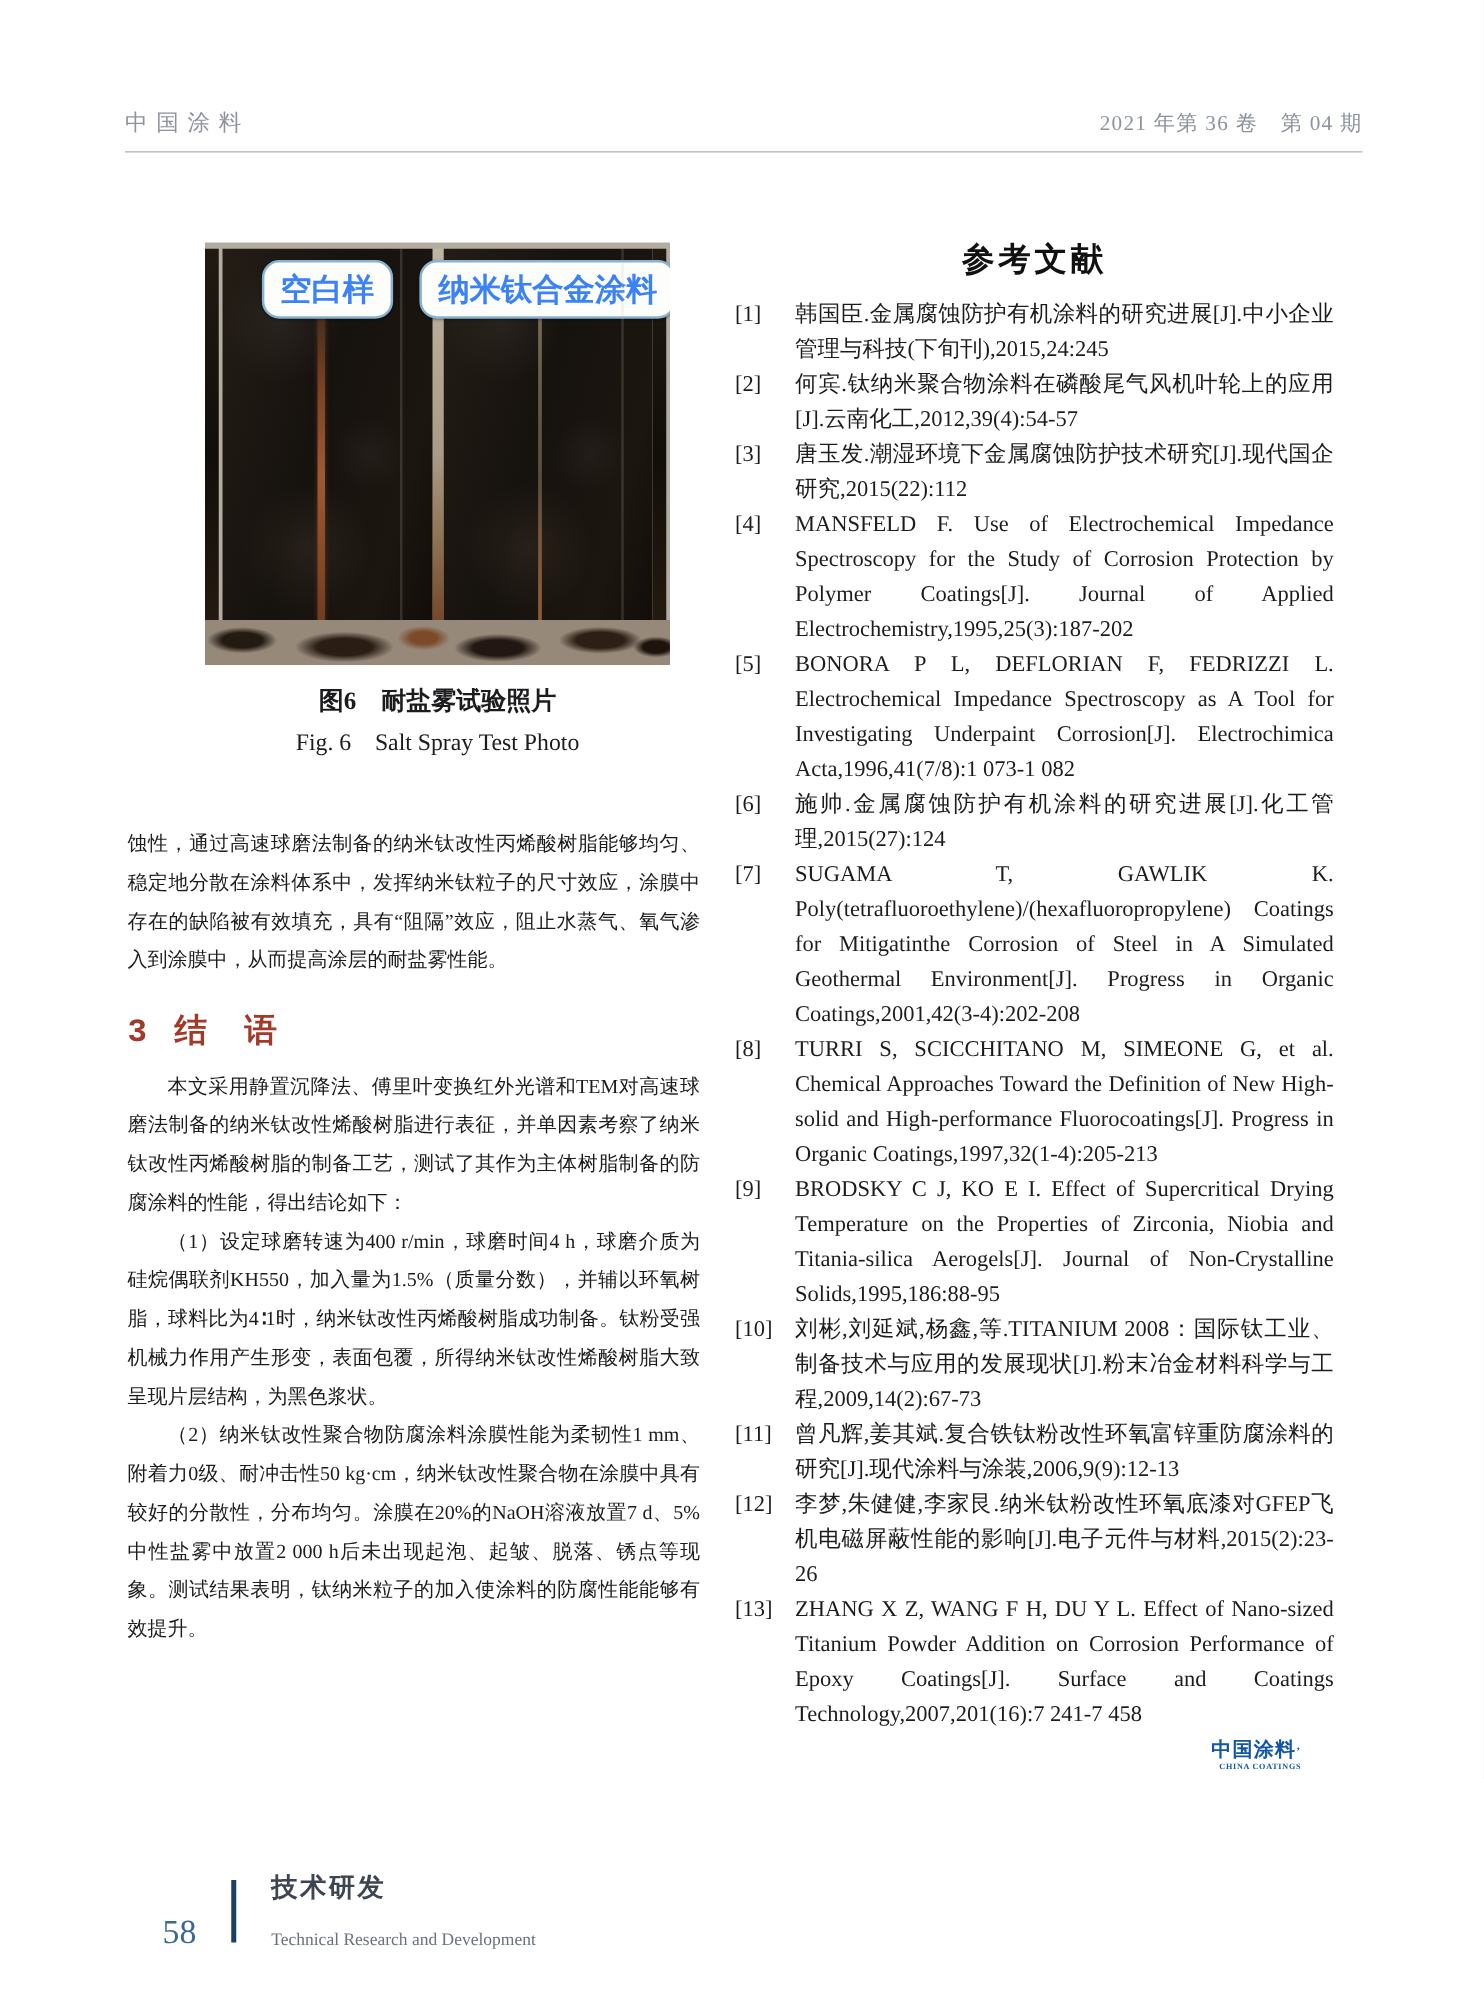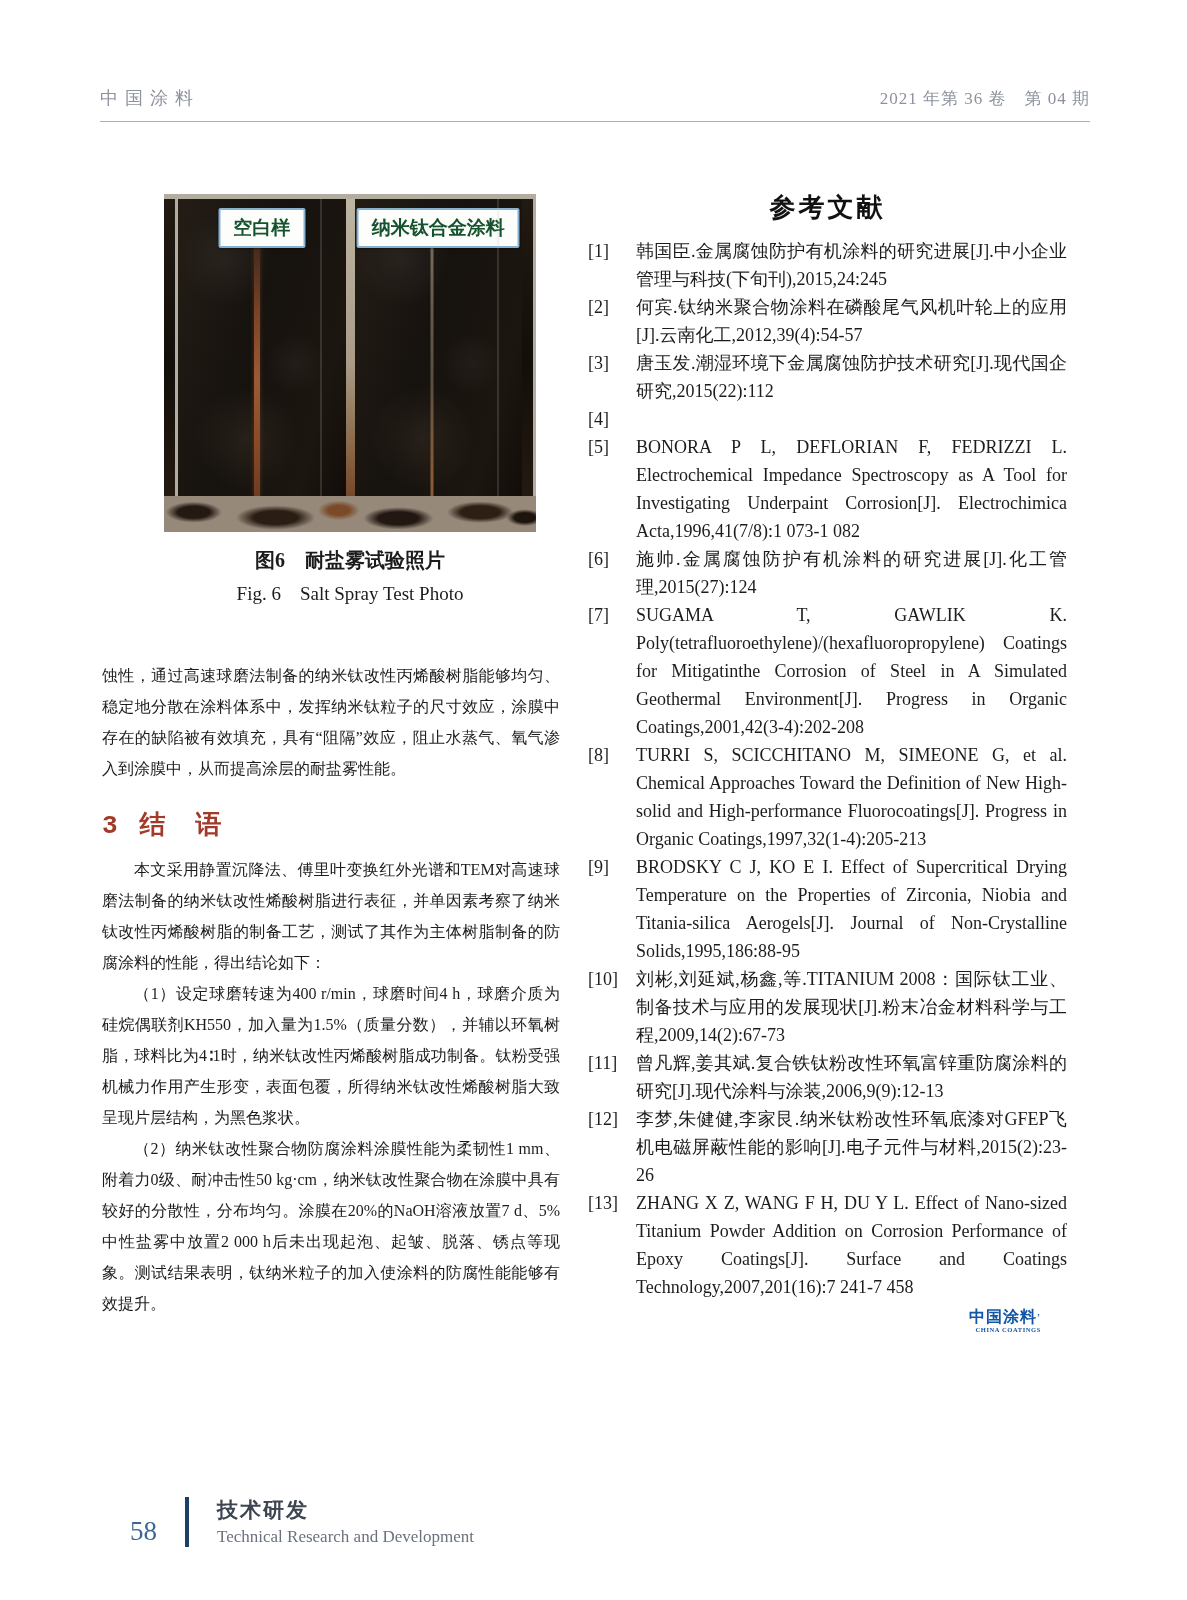--- a/index.html
+++ b/index.html
@@ -41,22 +41,22 @@
       linear-gradient(105deg,#241d16,var(--panel-dark) 45%,#1c1610 80%,#120d09);}
   .panel::after{content:"";position:absolute;top:0;bottom:0;right:14%;width:2px;background:rgba(200,190,170,0.18);}
   .center-gap{flex:0 0 9px;margin-bottom:34px;background:linear-gradient(180deg,#beb5a2,#a89c87 55%,#8a6a4a 82%,#74462a);}
   .scribe{position:absolute;border-radius:3px;}
   .scribe-rust{left:47%;top:13%;bottom:0;width:6px;transform:translateX(-50%);
     background:linear-gradient(180deg,rgba(150,90,50,0.25),#7a4226 28%,#9c5a33 55%,#8a4a28 78%,#6e3c20);
     box-shadow:0 0 4px rgba(120,70,40,0.55);}
   .scribe-faint{left:46%;top:3%;bottom:0;width:3px;transform:translateX(-50%);
     background:linear-gradient(180deg,rgba(205,185,155,0.55),rgba(185,165,135,0.4) 60%,#8a5a36 92%);}
   .sample-label{position:absolute;top:9px;left:50%;transform:translateX(-50%);background:#fdfdfc;
-    border:2px solid var(--label-border);border-radius:2px;padding:5px 13px;font-size:19px;font-weight:bold;
-    color:#14532d;white-space:nowrap;box-shadow:0 1px 2px rgba(0,0,0,0.35);}
+    border:2px solid var(--label-border);border-radius:14px;padding:5px 13px;font-size:25px;font-weight:bold;
+    color:#3b82f6;white-space:nowrap;box-shadow:0 1px 2px rgba(0,0,0,0.35);}
   .bottom-mottle{position:absolute;left:0;right:0;bottom:0;height:36px;background-color:#96897a;
     background-image:
       radial-gradient(ellipse 40px 15px at 8% 45%, #241a12 40%, transparent 70%),
       radial-gradient(ellipse 55px 17px at 30% 60%, #2a1d13 40%, transparent 72%),
       radial-gradient(ellipse 30px 14px at 47% 40%, #7c4a28 35%, transparent 70%),
       radial-gradient(ellipse 50px 16px at 63% 62%, #221712 40%, transparent 70%),
       radial-gradient(ellipse 46px 15px at 85% 45%, #2d1f14 42%, transparent 72%),
       radial-gradient(ellipse 26px 12px at 97% 60%, #1e140e 40%, transparent 70%);}
   .caption-zh{margin-top:15px;text-align:center;font-weight:bold;font-size:20px;color:#1c1c1e;}
   .caption-en{margin-top:7px;text-align:center;font-weight:normal;font-size:19px;color:#1c1c1e;}
@@ -80,21 +80,21 @@
   .logo-zh{font-size:16px;font-weight:bold;letter-spacing:1px;line-height:16px;}
   .logo-mark{font-size:9px;vertical-align:top;}
   .logo-en{font-size:6.5px;font-weight:bold;letter-spacing:0.6px;line-height:9px;}
 
   
   .page-footer{position:absolute;top:1496px;left:130px;display:flex;align-items:center;gap:28px;}
   .page-num{font-size:27px;color:var(--footer-num-blue);align-self:flex-end;}
   .footer-bar{width:4px;height:50px;background:var(--footer-bar-navy);}
   .footer-sec{display:flex;flex-direction:column;justify-content:center;}
   .footer-zh{font-family:"Liberation Sans","DejaVu Sans",sans-serif;font-size:21px;font-weight:bold;color:#3d4550;letter-spacing:2px;}
-  .footer-en{font-size:17px;color:#6a727e;margin-top:3px;}
+  .footer-en{font-size:14px;color:#6a727e;margin-top:21px;}
 </style>
 </head>
 <body>
 
 <div class="page">
 
   <header class="page-header">
     <span class="journal-name">中国涂料</span>
     <span class="issue-info">2021 年第 36 卷　第 04 期</span>
   </header>
@@ -145,20 +145,21 @@
     <span class="ref-text">何宾.钛纳米聚合物涂料在磷酸尾气风机叶轮上的应用[J].云南化工,2012,39(4):54-57</span>
   </li>
 
   <li class="ref-item">
     <span class="ref-num">[3]</span>
     <span class="ref-text">唐玉发.潮湿环境下金属腐蚀防护技术研究[J].现代国企研究,2015(22):112</span>
   </li>
 
   <li class="ref-item">
     <span class="ref-num">[4]</span>
+    <span class="ref-text">MANSFELD F. Use of Electrochemical Impedance Spectroscopy for the Study of Corrosion Protection by Polymer Coatings[J]. Journal of Applied Electrochemistry,1995,25(3):187-202</span>
   </li>
 
   <li class="ref-item">
     <span class="ref-num">[5]</span>
     <span class="ref-text">BONORA P L, DEFLORIAN F, FEDRIZZI L. Electrochemical Impedance Spectroscopy as A Tool for Investigating Underpaint Corrosion[J]. Electrochimica Acta,1996,41(7/8):1 073-1 082</span>
   </li>
 
   <li class="ref-item">
     <span class="ref-num">[6]</span>
     <span class="ref-text">施帅.金属腐蚀防护有机涂料的研究进展[J].化工管理,2015(27):124</span>

